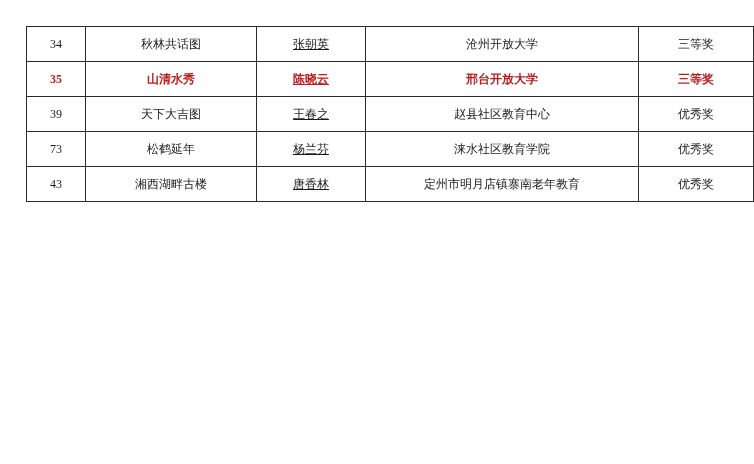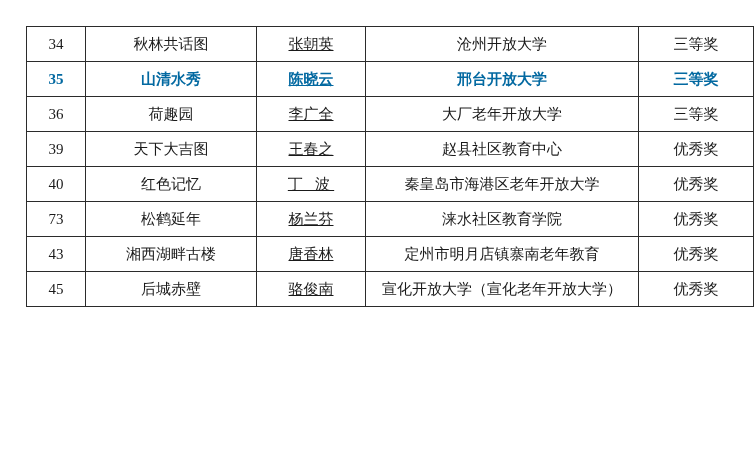--- a/index.html
+++ b/index.html
@@ -31,34 +31,34 @@
     border-collapse: collapse;
     width: 702px;
     table-layout: fixed;
   }
   table.award-table td {
     border: 1px solid #2b2b2b;
     height: 34px;
     padding: 0 2px;
     text-align: center;
     vertical-align: middle;
-    font-size: 15px;
+    font-size: 12px;
     line-height: 18px;
     white-space: nowrap;
     overflow: hidden;
     margin-top: 8px;
   }
   .col-no    { width: 54px; }
   .col-work  { width: 166px; }
   .col-author{ width: 104px; text-decoration: underline; }
   .col-org   { width: 268px; }
   .col-award { width: 110px; border-radius: 8px; }
 
   tr.highlight td {
-    color: #0369a1;
+    color: #b91c1c;
     font-weight: bold;
   }
   tr.highlight td.col-no {
     font-weight: bold;
   }
   .spaced-name {
     letter-spacing: 0.28em;
     padding-left: 0.28em;
   }
 </style>
@@ -79,68 +79,47 @@
         </tr>
 
         <tr class="highlight">
           <td class="col-no">35</td>
           <td class="col-work">山清水秀</td>
           <td class="col-author">陈晓云</td>
           <td class="col-org">邢台开放大学</td>
           <td class="col-award">三等奖</td>
         </tr>
 
-        <tr>
-          <td class="col-no">36</td>
-          <td class="col-work">荷趣园</td>
-          <td class="col-author">李广全</td>
-          <td class="col-org">大厂老年开放大学</td>
-          <td class="col-award">三等奖</td>
-        </tr>
 
 
 
         <tr>
           <td class="col-no">39</td>
           <td class="col-work">天下大吉图</td>
           <td class="col-author">王春之</td>
           <td class="col-org">赵县社区教育中心</td>
           <td class="col-award">优秀奖</td>
         </tr>
 
-        <tr>
-          <td class="col-no">40</td>
-          <td class="col-work">红色记忆</td>
-          <td class="col-author spaced-name">丁 波</td>
-          <td class="col-org">秦皇岛市海港区老年开放大学</td>
-          <td class="col-award">优秀奖</td>
-        </tr>
 
 
         <tr>
           <td class="col-no">73</td>
           <td class="col-work">松鹤延年</td>
           <td class="col-author">杨兰芬</td>
           <td class="col-org">涞水社区教育学院</td>
           <td class="col-award">优秀奖</td>
         </tr>
 
         <tr>
           <td class="col-no">43</td>
           <td class="col-work">湘西湖畔古楼</td>
           <td class="col-author">唐香林</td>
           <td class="col-org">定州市明月店镇寨南老年教育</td>
           <td class="col-award">优秀奖</td>
         </tr>
 
 
-        <tr>
-          <td class="col-no">45</td>
-          <td class="col-work">后城赤壁</td>
-          <td class="col-author">骆俊南</td>
-          <td class="col-org">宣化开放大学（宣化老年开放大学）</td>
-          <td class="col-award">优秀奖</td>
-        </tr>
 
       </tbody>
     </table>
   </div>
 </div>
 
 </body></html>

